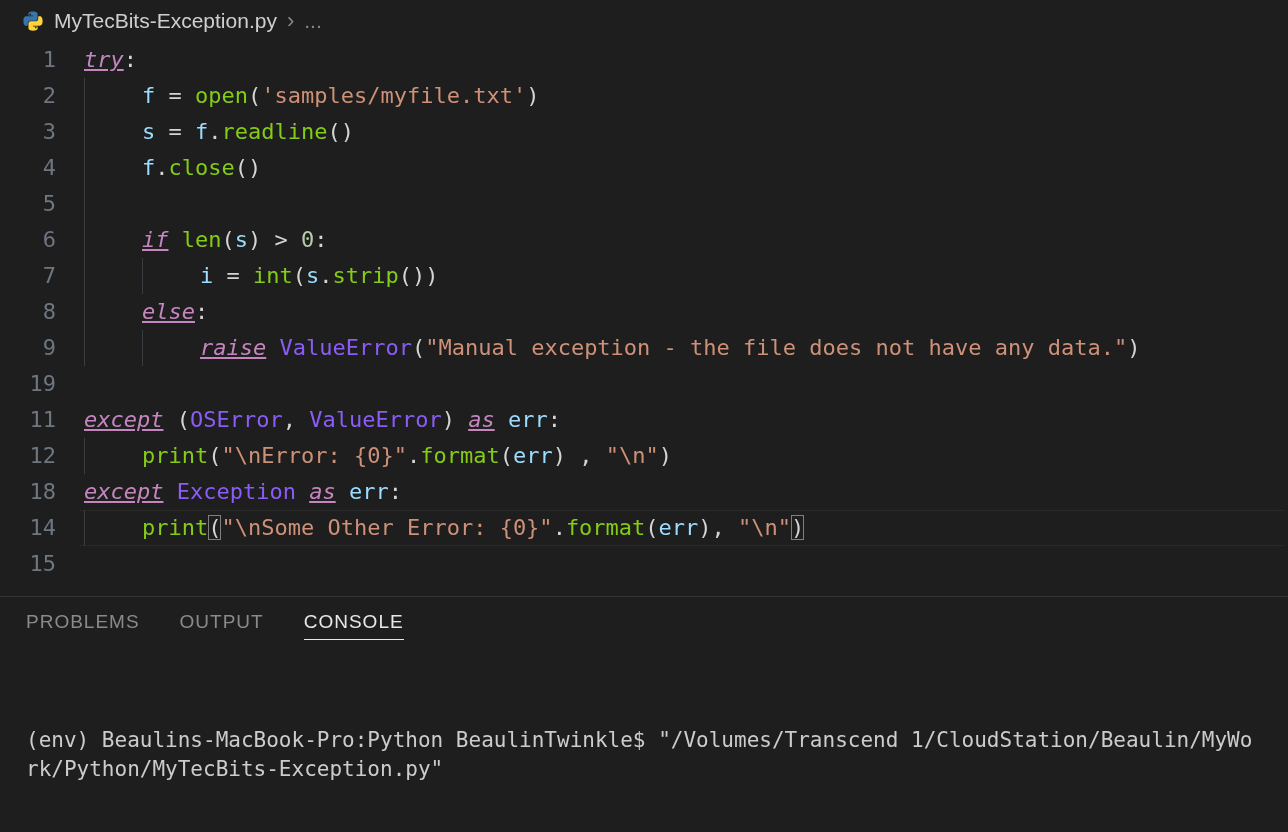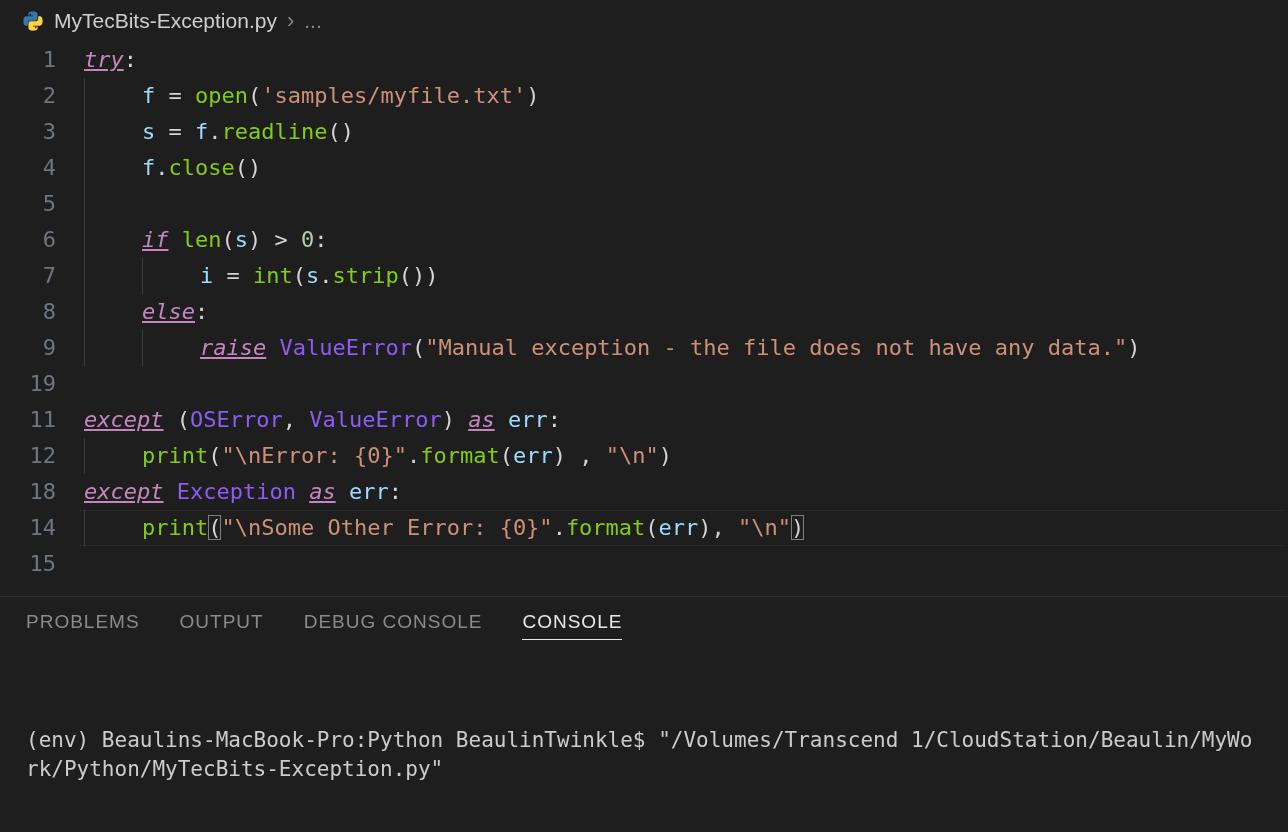--- a/index.html
+++ b/index.html
@@ -170,21 +170,20 @@
         <div class="gutter-line">14</div>
         <div class="gutter-line">15</div>
       </div>
     <div class="code" id="code"><div class="code-line" style="padding-left: 0px;"><span class="kw">try</span><span class="pn">:</span></div><div class="code-line" style="padding-left: 58px;"><div class="ig" style="left: 0px;"></div><span class="id">f</span><span class="op"> = </span><span class="fn">open</span><span class="pn">(</span><span class="str">'samples/myfile.txt'</span><span class="pn">)</span></div><div class="code-line" style="padding-left: 58px;"><div class="ig" style="left: 0px;"></div><span class="id">s</span><span class="op"> = </span><span class="id">f</span><span class="pn">.</span><span class="fn">readline</span><span class="pn">()</span></div><div class="code-line" style="padding-left: 58px;"><div class="ig" style="left: 0px;"></div><span class="id">f</span><span class="pn">.</span><span class="fn">close</span><span class="pn">()</span></div><div class="code-line" style="padding-left: 58px;"><div class="ig" style="left: 0px;"></div></div><div class="code-line" style="padding-left: 58px;"><div class="ig" style="left: 0px;"></div><span class="kw">if</span><span class="op"> </span><span class="fn">len</span><span class="pn">(</span><span class="id">s</span><span class="pn">)</span><span class="op"> &gt; </span><span class="num">0</span><span class="pn">:</span></div><div class="code-line" style="padding-left: 116px;"><div class="ig" style="left: 0px;"></div><div class="ig" style="left: 58px;"></div><span class="id">i</span><span class="op"> = </span><span class="fn">int</span><span class="pn">(</span><span class="id">s</span><span class="pn">.</span><span class="fn">strip</span><span class="pn">())</span></div><div class="code-line" style="padding-left: 58px;"><div class="ig" style="left: 0px;"></div><span class="kw">else</span><span class="pn">:</span></div><div class="code-line" style="padding-left: 116px;"><div class="ig" style="left: 0px;"></div><div class="ig" style="left: 58px;"></div><span class="kw">raise</span><span class="op"> </span><span class="cls">ValueError</span><span class="pn">(</span><span class="str">"Manual exception - the file does not have any data."</span><span class="pn">)</span></div><div class="code-line" style="padding-left: 0px;"></div><div class="code-line" style="padding-left: 0px;"><span class="kw">except</span><span class="op"> </span><span class="pn">(</span><span class="cls">OSError</span><span class="pn">, </span><span class="cls">ValueError</span><span class="pn">)</span><span class="op"> </span><span class="kw">as</span><span class="op"> </span><span class="id">err</span><span class="pn">:</span></div><div class="code-line" style="padding-left: 58px;"><div class="ig" style="left: 0px;"></div><span class="fn">print</span><span class="pn">(</span><span class="str">"\nError: {0}"</span><span class="pn">.</span><span class="fn">format</span><span class="pn">(</span><span class="id">err</span><span class="pn">) , </span><span class="str">"\n"</span><span class="pn">)</span></div><div class="code-line" style="padding-left: 0px;"><span class="kw">except</span><span class="op"> </span><span class="cls">Exception</span><span class="op"> </span><span class="kw">as</span><span class="op"> </span><span class="id">err</span><span class="pn">:</span></div><div class="code-line current" style="padding-left: 58px;"><div class="ig" style="left: 0px;"></div><span class="fn">print</span><span class="pn bm">(</span><span class="str">"\nSome Other Error: {0}"</span><span class="pn">.</span><span class="fn">format</span><span class="pn">(</span><span class="id">err</span><span class="pn">), </span><span class="str">"\n"</span><span class="pn bm">)</span></div><div class="code-line" style="padding-left: 0px;"></div></div>
   </div>
 
   <div class="panel-border"></div>
   <div class="panel-tabs" id="panel-tabs">
       <div class="panel-tab">PROBLEMS</div>
       <div class="panel-tab">OUTPUT</div>
-      <div class="panel-tab">DEBUG CONSOLE</div>
       <div class="panel-tab active">CONSOLE</div>
     </div>
   <div class="terminal">
     <div>(env) Beaulins-MacBook-Pro:Python BeaulinTwinkle$ "/Volumes/Transcend 1/CloudStation/Beaulin/MyWork/Python/MyTecBits-Exception.py"</div>
     <div></div>
     
   </div>
 
 </div>
 

